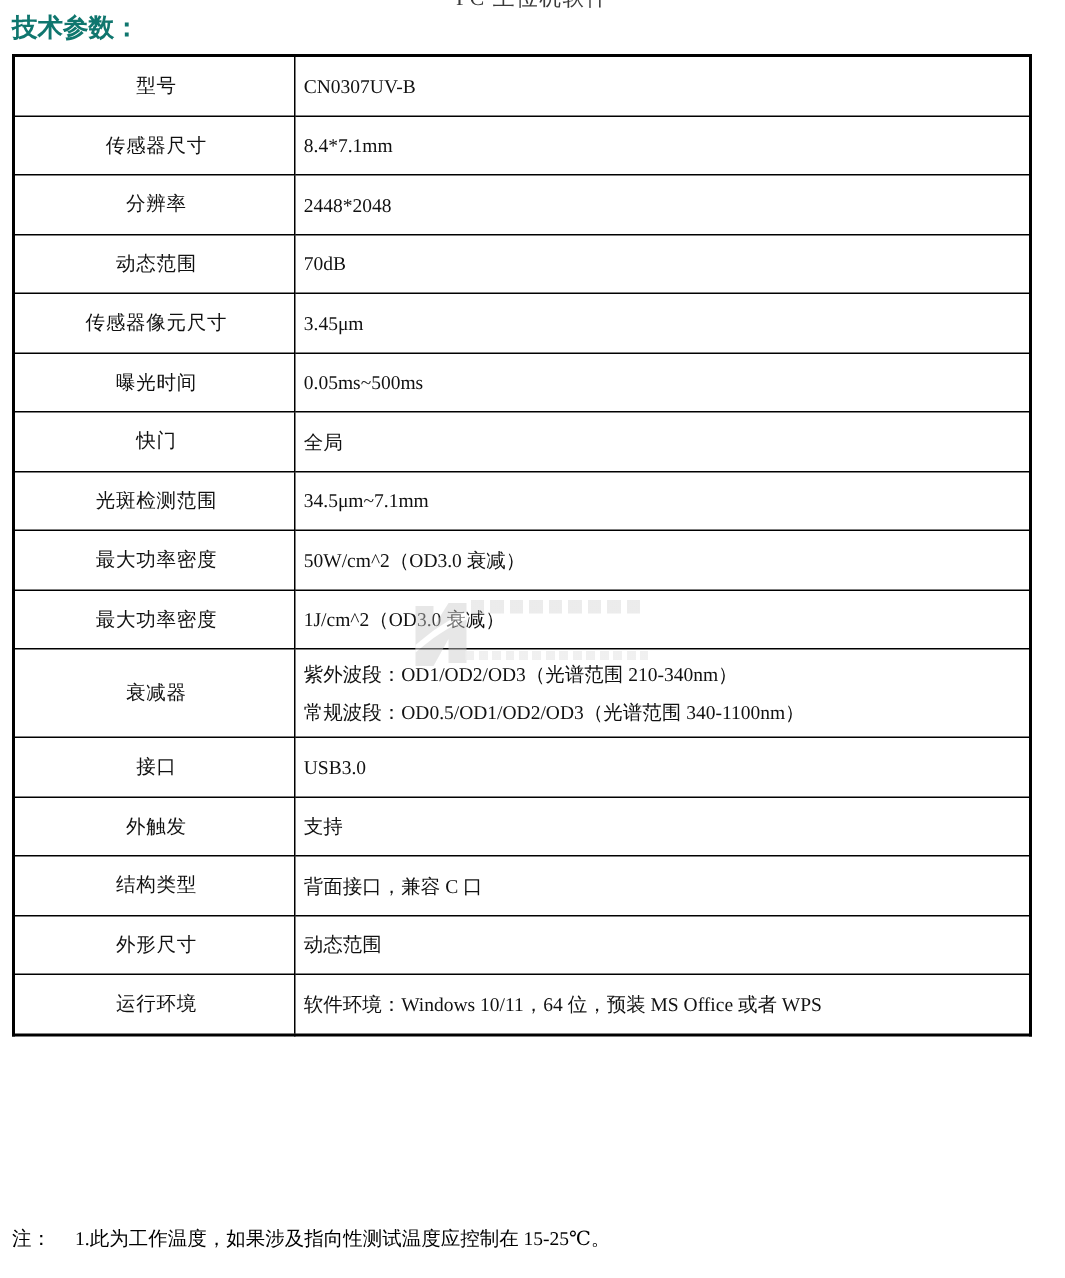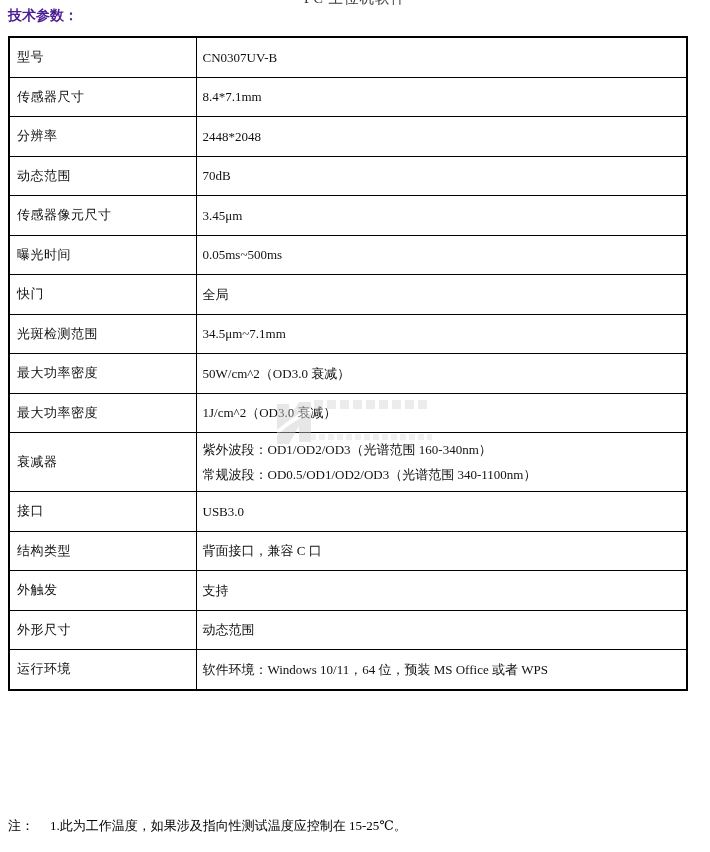--- a/index.html
+++ b/index.html
@@ -19,24 +19,24 @@
     top:-11px;left:0;width:710px;
     text-align:center;
     font-size:14.5px;
     color:#3a3a3a;
     letter-spacing:1px;
   }
 
   .section-title{
     position:absolute;
     left:8px;top:7px;
-    font-size:14px;
+    font-size:17px;
     font-weight:bold;
     font-family:Liberation Mono, monospace;
-    color:#4c1d95;
+    color:#0f766e;
   }
 
   
   .watermark{
     position:absolute;left:276px;top:394px;
     width:170px;height:55px;
     opacity:.45;
     pointer-events:none;
     z-index:3;
   }
@@ -63,21 +63,21 @@
   }
   table.specs td{
     border:1px solid #000;
     height:30.5px;
     font-size:13px;
     vertical-align:middle;
     background:transparent;
   }
   table.specs{border:2px solid #000;}
   td.label-cell{
-    text-align:left;
+    text-align:center;
     padding:2px 4px 2px 7px;
     letter-spacing:.5px;
   }
   td.value-cell{
     text-align:left;
     padding:4px 6px;
   }
   .value-line{line-height:25px;}
   td.value-cell sup{font-size:9px;line-height:0;}
 
@@ -172,40 +172,40 @@
       </tr>
       <tr>
         <td class="label-cell">最大功率密度</td>
         <td class="value-cell">
           <div class="value-line">1J/cm^2（OD3.0 衰减）</div>
         </td>
       </tr>
       <tr>
         <td class="label-cell">衰减器</td>
         <td class="value-cell">
-          <div class="value-line">紫外波段：OD1/OD2/OD3（光谱范围 160-340nm）</div>
+          <div class="value-line">紫外波段：OD1/OD2/OD3（光谱范围 210-340nm）</div>
           <div class="value-line">常规波段：OD0.5/OD1/OD2/OD3（光谱范围 340-1100nm）</div>
         </td>
       </tr>
       <tr>
         <td class="label-cell">接口</td>
         <td class="value-cell">
           <div class="value-line">USB3.0</div>
         </td>
       </tr>
       <tr>
+        <td class="label-cell">外触发</td>
+        <td class="value-cell">
+          <div class="value-line">支持</div>
+        </td>
+      </tr>
+      <tr>
         <td class="label-cell">结构类型</td>
         <td class="value-cell">
           <div class="value-line">背面接口，兼容 C 口</div>
-        </td>
-      </tr>
-      <tr>
-        <td class="label-cell">外触发</td>
-        <td class="value-cell">
-          <div class="value-line">支持</div>
         </td>
       </tr>
       <tr>
         <td class="label-cell">外形尺寸</td>
         <td class="value-cell">
           <div class="value-line">动态范围</div>
         </td>
       </tr>
       <tr>
         <td class="label-cell">运行环境</td>

